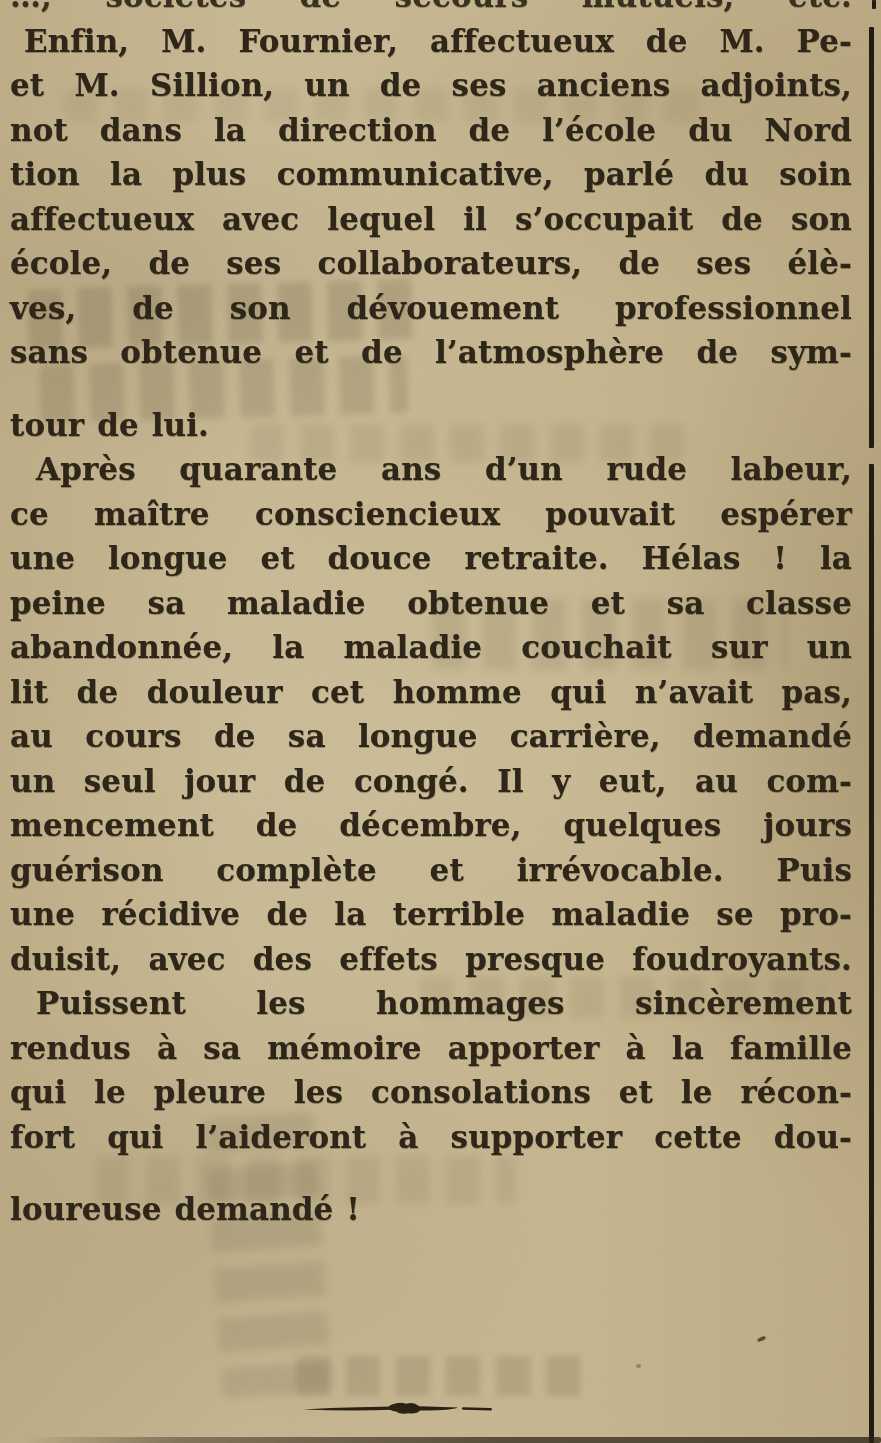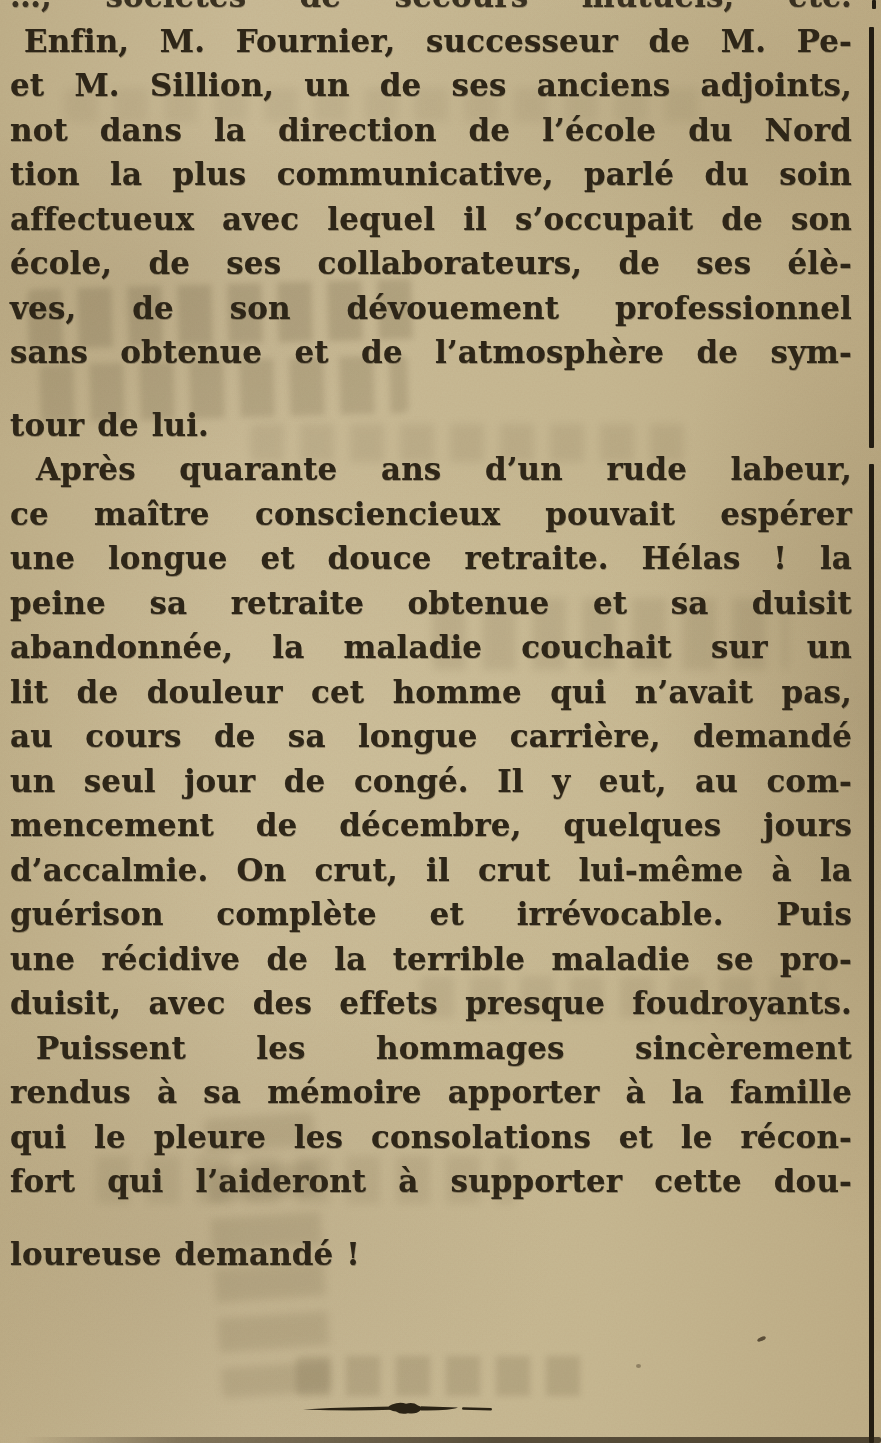--- a/index.html
+++ b/index.html
@@ -75,39 +75,38 @@
   <div class="ghost g3"></div>
   <div class="ghost g4"></div>
   <div class="ghost g5"></div>
   <div class="ghost g6"></div>
   <div class="ghost g7"></div>
   <div class="ghost g8"></div>
   <div class="ghost g9"></div>
 
   <div class="article" id="article">
       <div class="line clipped">…, sociétés de secours mutuels, etc.</div>
-      <div class="line indent-sm">Enfin, M. Fournier, successeur de M. Pe-</div>
+      <div class="line indent-sm">Enfin, M. Fournier, affectueux de M. Pe-</div>
       <div class="line justify">et M. Sillion, un de ses anciens adjoints,</div>
       <div class="line justify">not dans la direction de l’école du Nord</div>
       <div class="line justify">tion la plus communicative, parlé du soin</div>
       <div class="line justify">affectueux avec lequel il s’occupait de son</div>
       <div class="line justify">école, de ses collaborateurs, de ses élè-</div>
       <div class="line justify">ves, de son dévouement professionnel</div>
       <div class="line justify">sans obtenue et de l’atmosphère de sym-</div>
       <div class="line end">tour de lui.</div>
       <div class="line indent">Après quarante ans d’un rude labeur,</div>
       <div class="line justify">ce maître consciencieux pouvait espérer</div>
       <div class="line justify">une longue et douce retraite. Hélas ! la</div>
-      <div class="line justify">peine sa retraite obtenue et sa duisit</div>
+      <div class="line justify">peine sa maladie obtenue et sa classe</div>
       <div class="line justify">abandonnée, la maladie couchait sur un</div>
       <div class="line justify">lit de douleur cet homme qui n’avait pas,</div>
       <div class="line justify">au cours de sa longue carrière, demandé</div>
       <div class="line justify">un seul jour de congé. Il y eut, au com-</div>
       <div class="line justify">mencement de décembre, quelques jours</div>
-      <div class="line justify">d’accalmie. On crut, il crut lui-même à la</div>
       <div class="line justify">guérison complète et irrévocable. Puis</div>
       <div class="line justify">une récidive de la terrible maladie se pro-</div>
       <div class="line justify">duisit, avec des effets presque foudroyants.</div>
       <div class="line indent">Puissent les hommages sincèrement</div>
       <div class="line justify">rendus à sa mémoire apporter à la famille</div>
       <div class="line justify">qui le pleure les consolations et le récon-</div>
       <div class="line justify">fort qui l’aideront à supporter cette dou-</div>
       <div class="line end">loureuse demandé !</div>
     </div>
 

